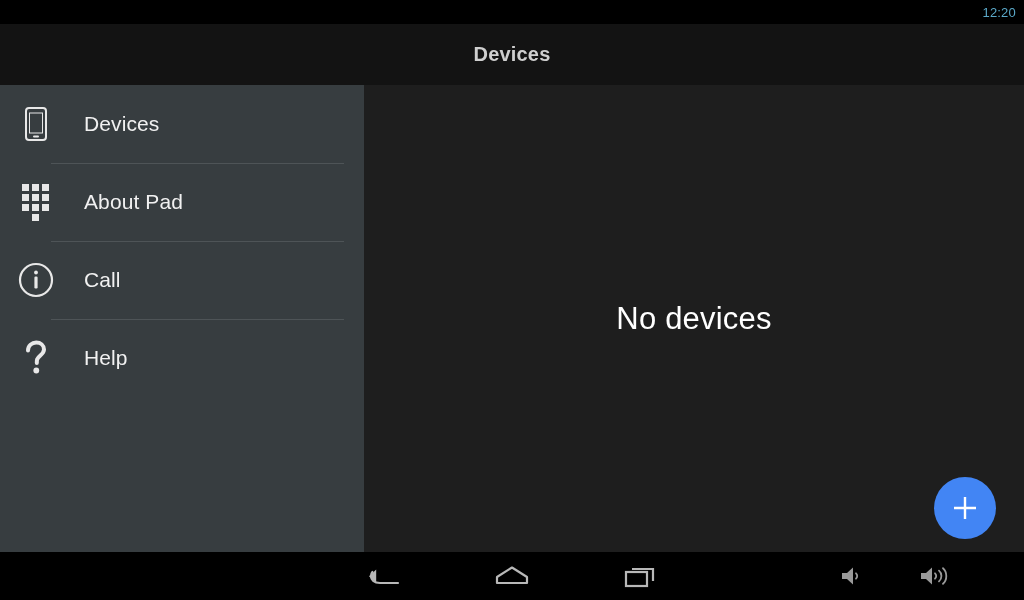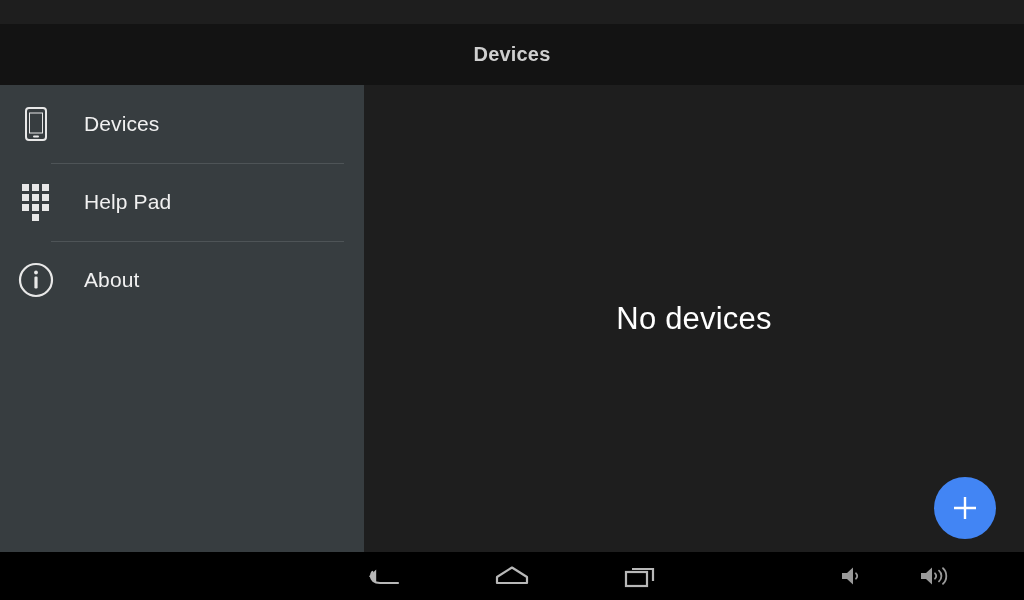--- a/index.html
+++ b/index.html
@@ -128,20 +128,23 @@
   .nav-recent { left:604px; }
   .nav-voldown{ left:816px; }
   .nav-volup  { left:898px; }
   .nav-btn svg { display:block; }
 </style>
 </head>
 <body>
 
 <div class="screen">
 
+  <div class="status-bar">
+    <span class="status-clock">12:20</span>
+  </div>
 
   <div class="action-bar">
     <span class="action-title">Devices</span>
   </div>
 
   <div class="body-area">
 
     <div class="sidebar">
 
       <div class="nav-item">
@@ -166,35 +169,45 @@
               <rect x="1" y="11" width="7" height="7"></rect>
               <rect x="11" y="11" width="7" height="7"></rect>
               <rect x="21" y="11" width="7" height="7"></rect>
               <rect x="1" y="21" width="7" height="7"></rect>
               <rect x="11" y="21" width="7" height="7"></rect>
               <rect x="21" y="21" width="7" height="7"></rect>
               <rect x="11" y="31" width="7" height="7"></rect>
             </g>
           </svg>
         </span>
-        <span class="nav-label">Help Pad</span>
+        <span class="nav-label">About Pad</span>
       </div>
 
       <div class="nav-item">
         <span class="nav-icon">
           <svg width="36" height="36" viewBox="0 0 36 36">
             <circle cx="18" cy="18" r="16" fill="none" stroke="#e8e8e8" stroke-width="2.2"></circle>
             <circle cx="18" cy="10.5" r="1.9" fill="#e8e8e8"></circle>
             <rect x="16.4" y="14.5" width="3.2" height="12" rx="1.2" fill="#e8e8e8"></rect>
           </svg>
         </span>
-        <span class="nav-label">About</span>
-      </div>
-
-
+        <span class="nav-label">Call</span>
+      </div>
+
+
+      <div class="nav-item">
+        <span class="nav-icon">
+          <svg width="26" height="36" viewBox="0 0 26 36">
+            <path d="M5 10.5 C5 5.5 9 2.5 13.2 2.5 C17.5 2.5 21 5.3 21 9.6
+                     C21 14.4 15.5 15.6 14.2 19.2 C13.8 20.4 13.8 21.6 13.8 23" fill="none" stroke="#e8e8e8" stroke-width="4" stroke-linecap="round"></path>
+            <circle cx="13.3" cy="30.5" r="2.9" fill="#e8e8e8"></circle>
+          </svg>
+        </span>
+        <span class="nav-label">Help</span>
+      </div>
 
     </div>
 
     <div class="content">
       <div class="empty-text">No devices</div>
 
       <button class="fab">
         <span>
           <svg width="30" height="30" viewBox="0 0 30 30">
             <path d="M15 4 V26 M4 15 H26" stroke="#ffffff" stroke-width="2.4" stroke-linecap="butt"></path>

